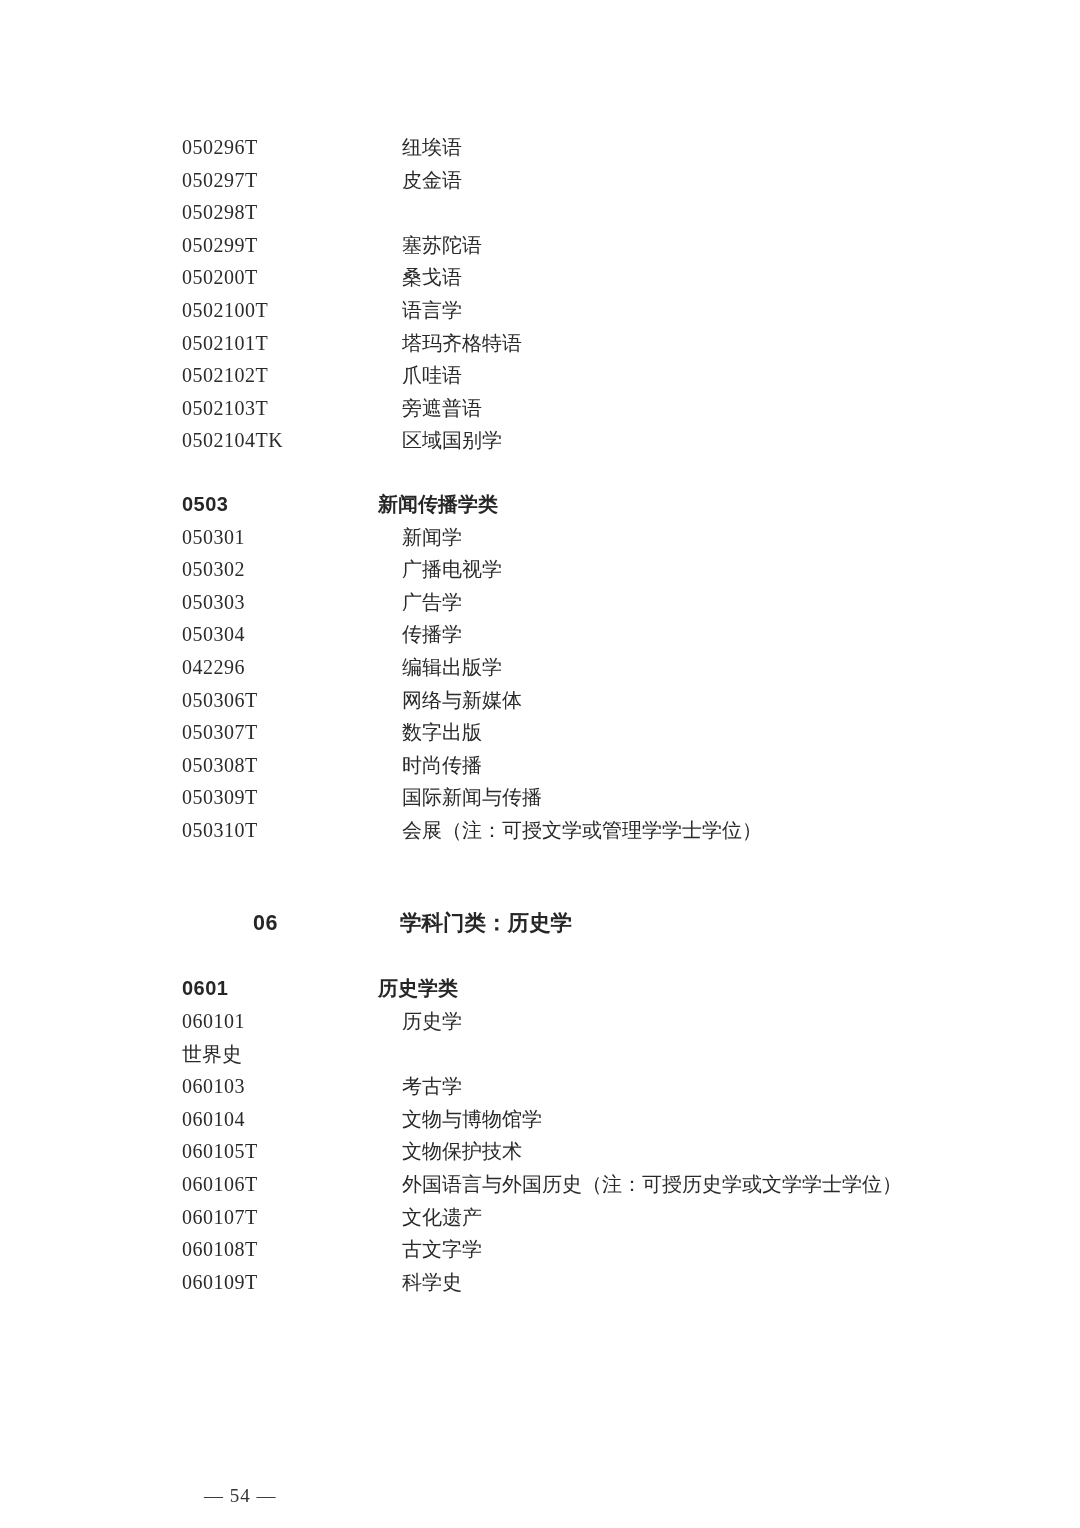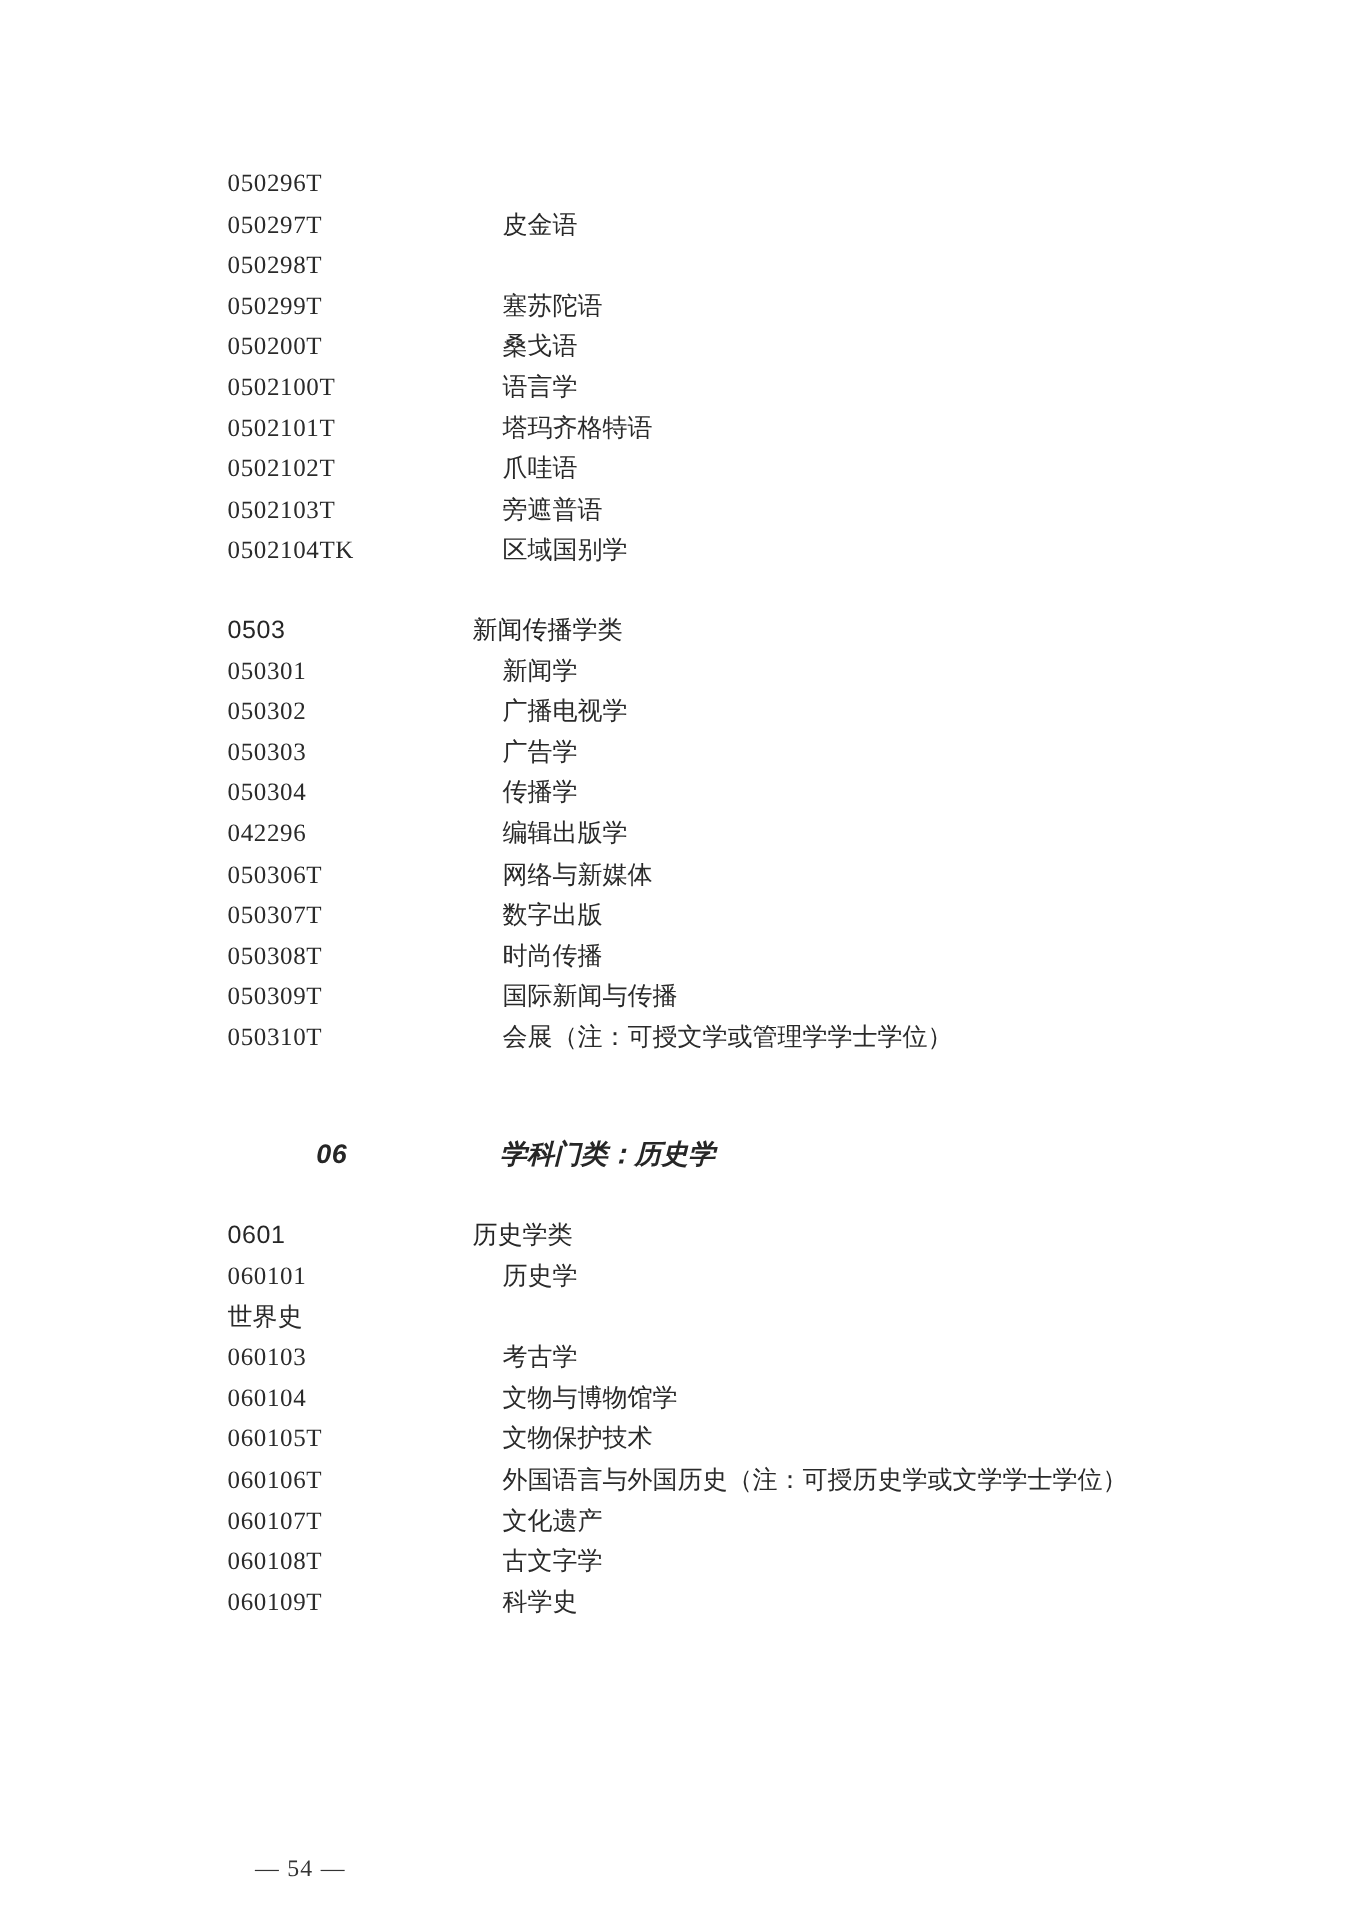--- a/index.html
+++ b/index.html
@@ -26,33 +26,32 @@
     white-space: nowrap;
   }
   .row .code {
     flex: 0 0 220px;
     letter-spacing: 0.5px;
   }
   .row .name { flex: 1 1 auto; }
   
   .class-heading {
     font-family: "Liberation Sans", "DejaVu Sans", sans-serif;
-    font-weight: 400;
+    font-weight: 700;
     color: #262626;
   }
   .class-heading .code { flex-basis: 196px; letter-spacing: 0.5px; }
   
   .discipline-heading {
     font-family: "Liberation Sans", "DejaVu Sans", sans-serif;
     font-weight: 700;
     font-size: 21.5px;
     line-height: 36px;
     padding-left: 253px;
     color: #262626;
-    font-style: italic;
   }
   .discipline-heading .code { flex: 0 0 147px; letter-spacing: 0.5px; }
   .group.major-class { margin-top: 31px; }
   .group.discipline-category { margin-top: 59px; margin-bottom: 8px; }
   .page-number {
     position: absolute;
     top: 1484px;
     left: 204px;
     font-size: 19px;
     line-height: 24px;
@@ -62,20 +61,21 @@
   }
 </style>
 </head>
 <body>
 
 <div class="page">
   <div class="catalog">
       <div class="group entries-continuation">
         <div class="row entry-row">
           <span class="code">050296T</span>
+          <span class="name">纽埃语</span>
         </div>
         <div class="row entry-row">
           <span class="code">050297T</span>
           <span class="name">皮金语</span>
         </div>
         <div class="row entry-row">
           <span class="code">050298T</span>
         </div>
         <div class="row entry-row">
           <span class="code">050299T</span>

